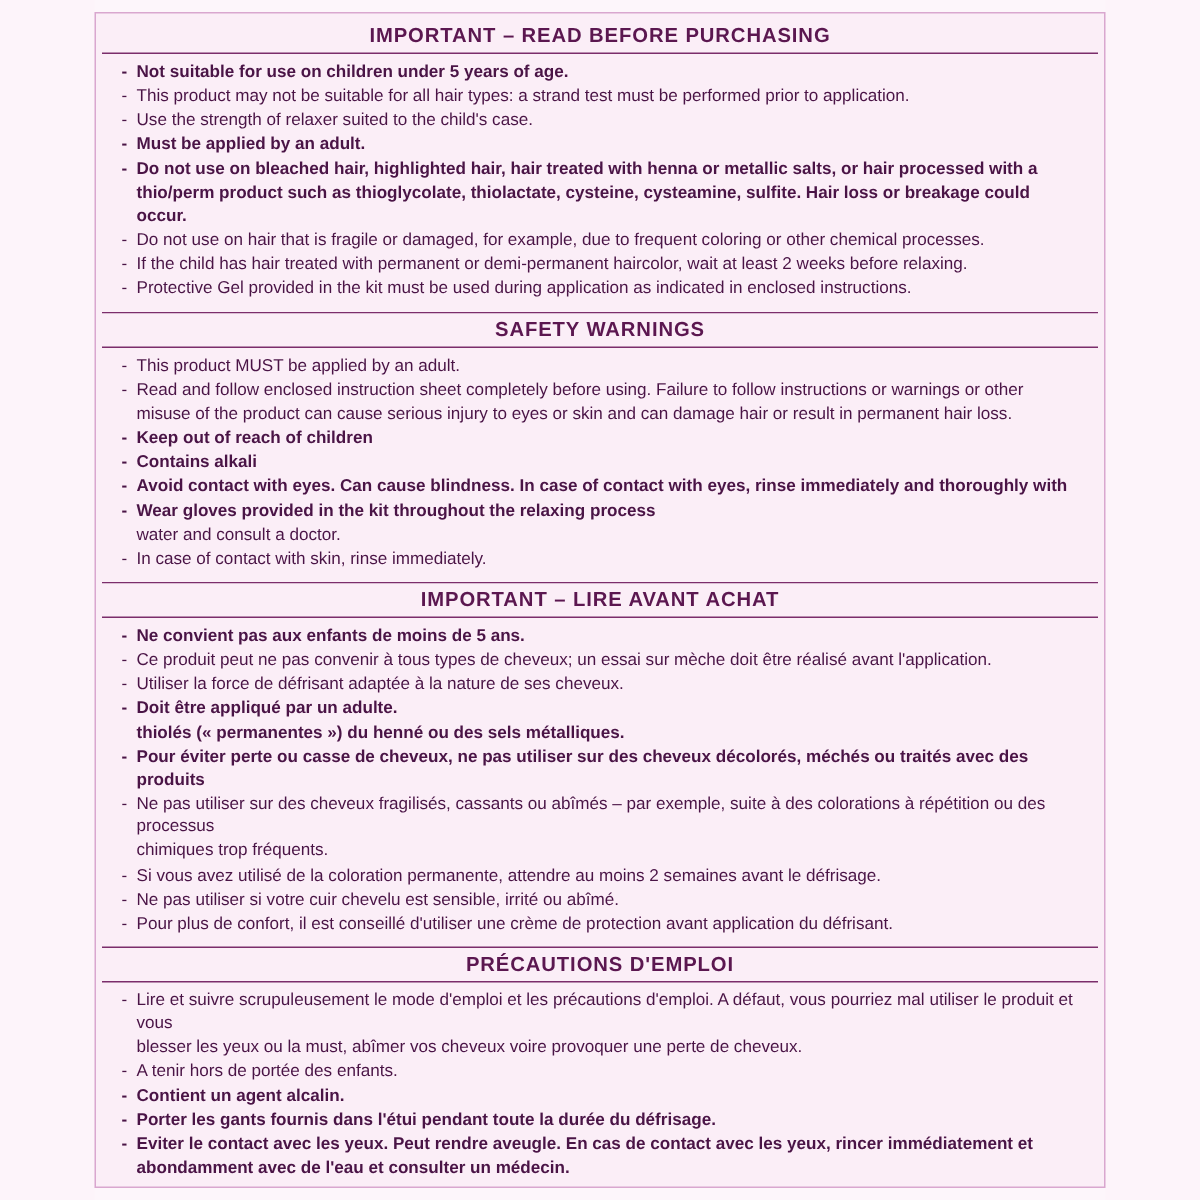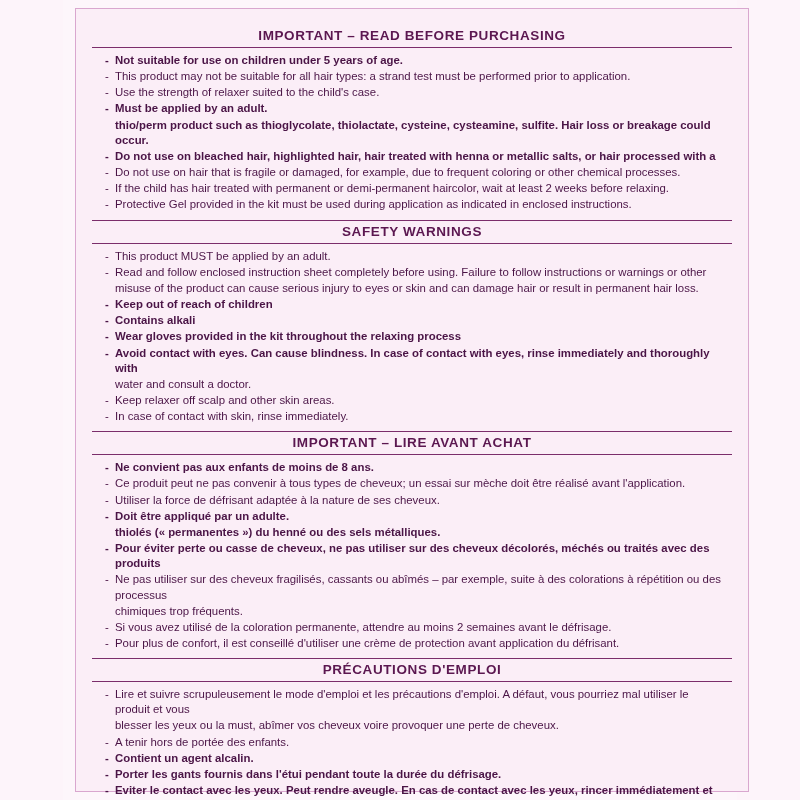--- a/index.html
+++ b/index.html
@@ -16,28 +16,28 @@
     position: absolute;
     left: 0; top: 0;
     width: 800px;
     height: 800px;
     background: #fdf6fb;
     box-sizing: border-box;
     overflow: hidden;
   }
   .sheet {
     position: absolute;
-    left: 75px;
+    left: 63px;
     top: 8px;
     width: 674px;
     height: 784px;
     background: #fbeef7;
     border: 1px solid #d9a7cf;
     box-sizing: border-box;
-    padding: 16px;
+    padding: 4px;
   }
   .section {
     border-bottom: 1.5px solid #7b2d6b;
   }
   .section:last-child { border-bottom: none; }
   .sect-head {
     text-align: center;
     font-weight: bold;
     color: #5b1750;
     font-size: 13.5px;
@@ -97,60 +97,60 @@
   <div class="sheet">
 
     <div class="section">
       <div class="sect-head">IMPORTANT – READ BEFORE PURCHASING</div>
       <div class="sect-body">
         <ul class="lines">
           <li class="b">Not suitable for use on children under 5 years of age.</li>
           <li>This product may not be suitable for all hair types: a strand test must be performed prior to application.</li>
           <li>Use the strength of relaxer suited to the child's case.</li>
           <li class="b">Must be applied by an adult.</li>
+          <li class="b">Do not use on bleached hair, highlighted hair, hair treated with henna or metallic salts, or hair processed with a</li>
           <li class="b nb">thio/perm product such as thioglycolate, thiolactate, cysteine, cysteamine, sulfite. Hair loss or breakage could occur.</li>
-          <li class="b">Do not use on bleached hair, highlighted hair, hair treated with henna or metallic salts, or hair processed with a</li>
           <li>Do not use on hair that is fragile or damaged, for example, due to frequent coloring or other chemical processes.</li>
           <li>If the child has hair treated with permanent or demi-permanent haircolor, wait at least 2 weeks before relaxing.</li>
           <li>Protective Gel provided in the kit must be used during application as indicated in enclosed instructions.</li>
         </ul>
       </div>
     </div>
 
     <div class="section">
       <div class="sect-head">SAFETY WARNINGS</div>
       <div class="sect-body">
         <ul class="lines">
           <li>This product MUST be applied by an adult.</li>
           <li>Read and follow enclosed instruction sheet completely before using.  Failure to follow instructions or warnings or other</li>
           <li class="nb">misuse of the product can cause serious injury to eyes or skin and can damage hair or result in permanent hair loss.</li>
           <li class="b">Keep out of reach of children</li>
           <li class="b">Contains alkali</li>
+          <li class="b">Avoid contact with eyes. Can cause blindness.  In case of contact with eyes, rinse immediately and thoroughly with</li>
           <li class="b">Wear gloves provided in the kit throughout the relaxing process</li>
-          <li class="b">Avoid contact with eyes. Can cause blindness.  In case of contact with eyes, rinse immediately and thoroughly with</li>
           <li class="nb">water and consult a doctor.</li>
-          <li>Keep relaxer off scalp and other skin areas.</li>
           <li>In case of contact with skin, rinse immediately.</li>
         </ul>
       </div>
     </div>
 
     <div class="section">
       <div class="sect-head">IMPORTANT – LIRE AVANT ACHAT</div>
       <div class="sect-body fr">
         <ul class="lines">
-          <li class="b">Ne convient pas aux enfants de moins de 8 ans.</li>
+          <li class="b">Ne convient pas aux enfants de moins de 5 ans.</li>
           <li>Ce produit peut ne pas convenir à tous types de cheveux; un essai sur mèche doit être réalisé avant l'application.</li>
           <li>Utiliser la force de défrisant adaptée à la nature de ses cheveux.</li>
           <li class="b">Doit être appliqué par un adulte.</li>
           <li class="b nb">thiolés  (« permanentes ») du henné ou des sels métalliques.</li>
           <li class="b">Pour éviter perte ou casse de cheveux, ne pas utiliser sur des cheveux décolorés, méchés ou traités avec des produits</li>
           <li>Ne pas utiliser sur des cheveux fragilisés, cassants ou abîmés – par exemple, suite à des colorations à répétition ou des processus</li>
           <li class="nb">chimiques trop fréquents.</li>
           <li>Si vous avez utilisé de la coloration permanente, attendre au moins 2 semaines avant le défrisage.</li>
+          <li>Ne pas utiliser si votre cuir chevelu est sensible, irrité ou abîmé.</li>
           <li>Pour plus de confort, il est conseillé d'utiliser une crème de protection avant application du défrisant.</li>
         </ul>
       </div>
     </div>
 
     <div class="section">
       <div class="sect-head">PRÉCAUTIONS D'EMPLOI</div>
       <div class="sect-body fr">
         <ul class="lines">
           <li>Lire et suivre scrupuleusement le mode d'emploi et les précautions d'emploi. A défaut, vous pourriez mal utiliser le produit et vous</li>

